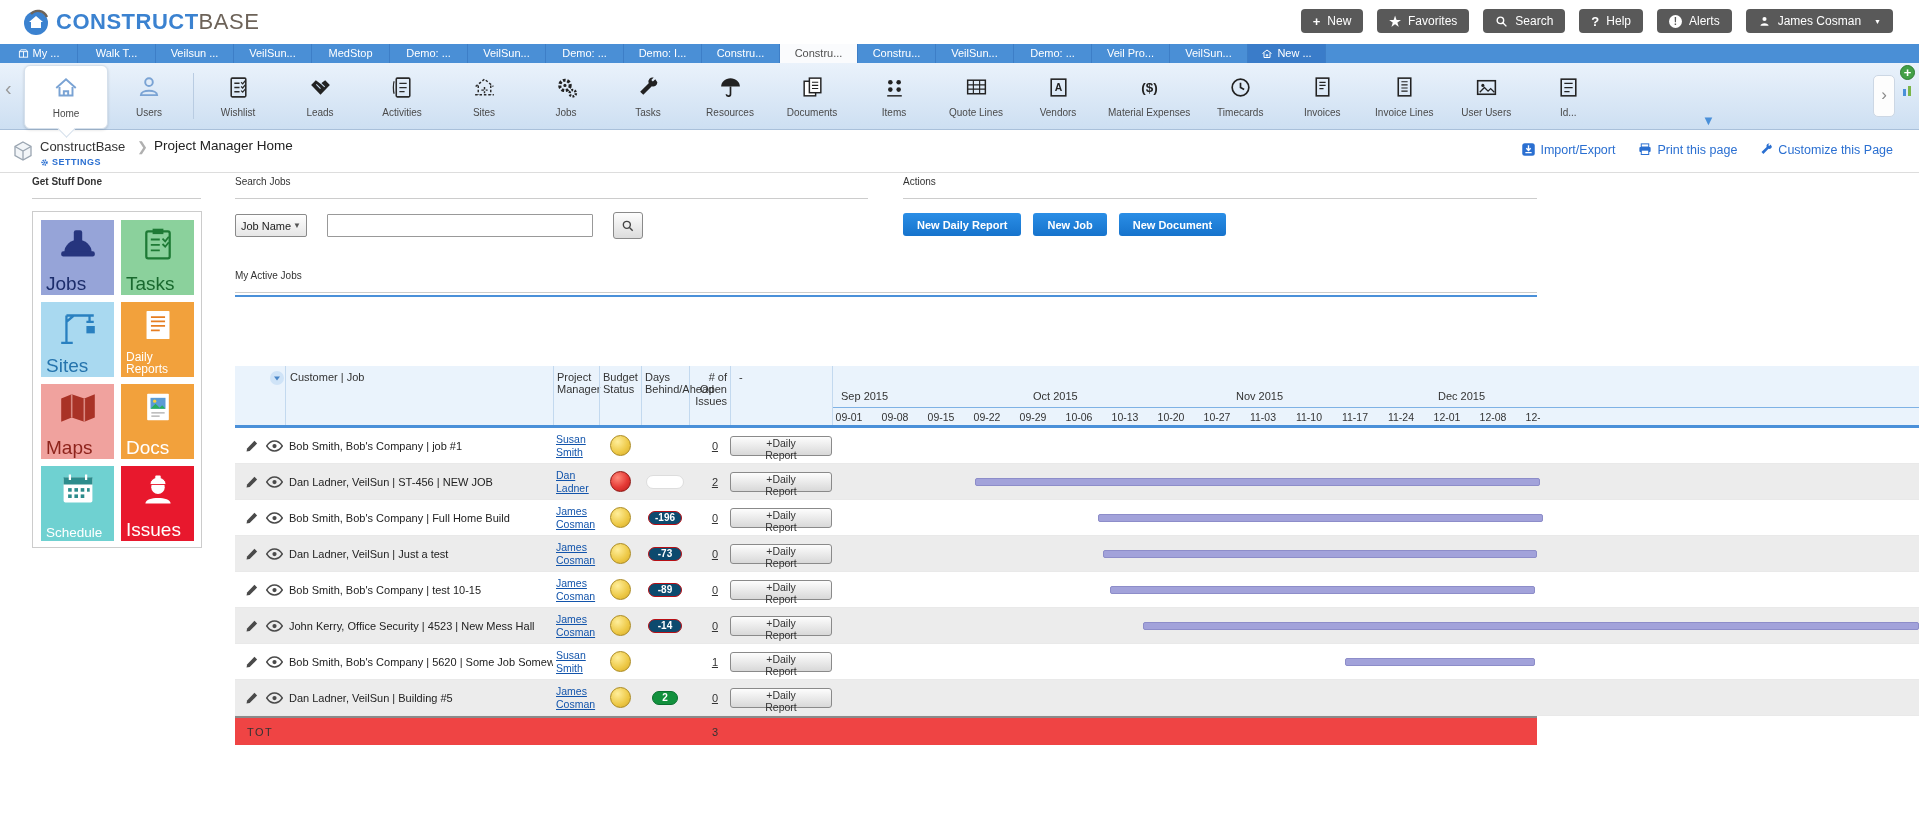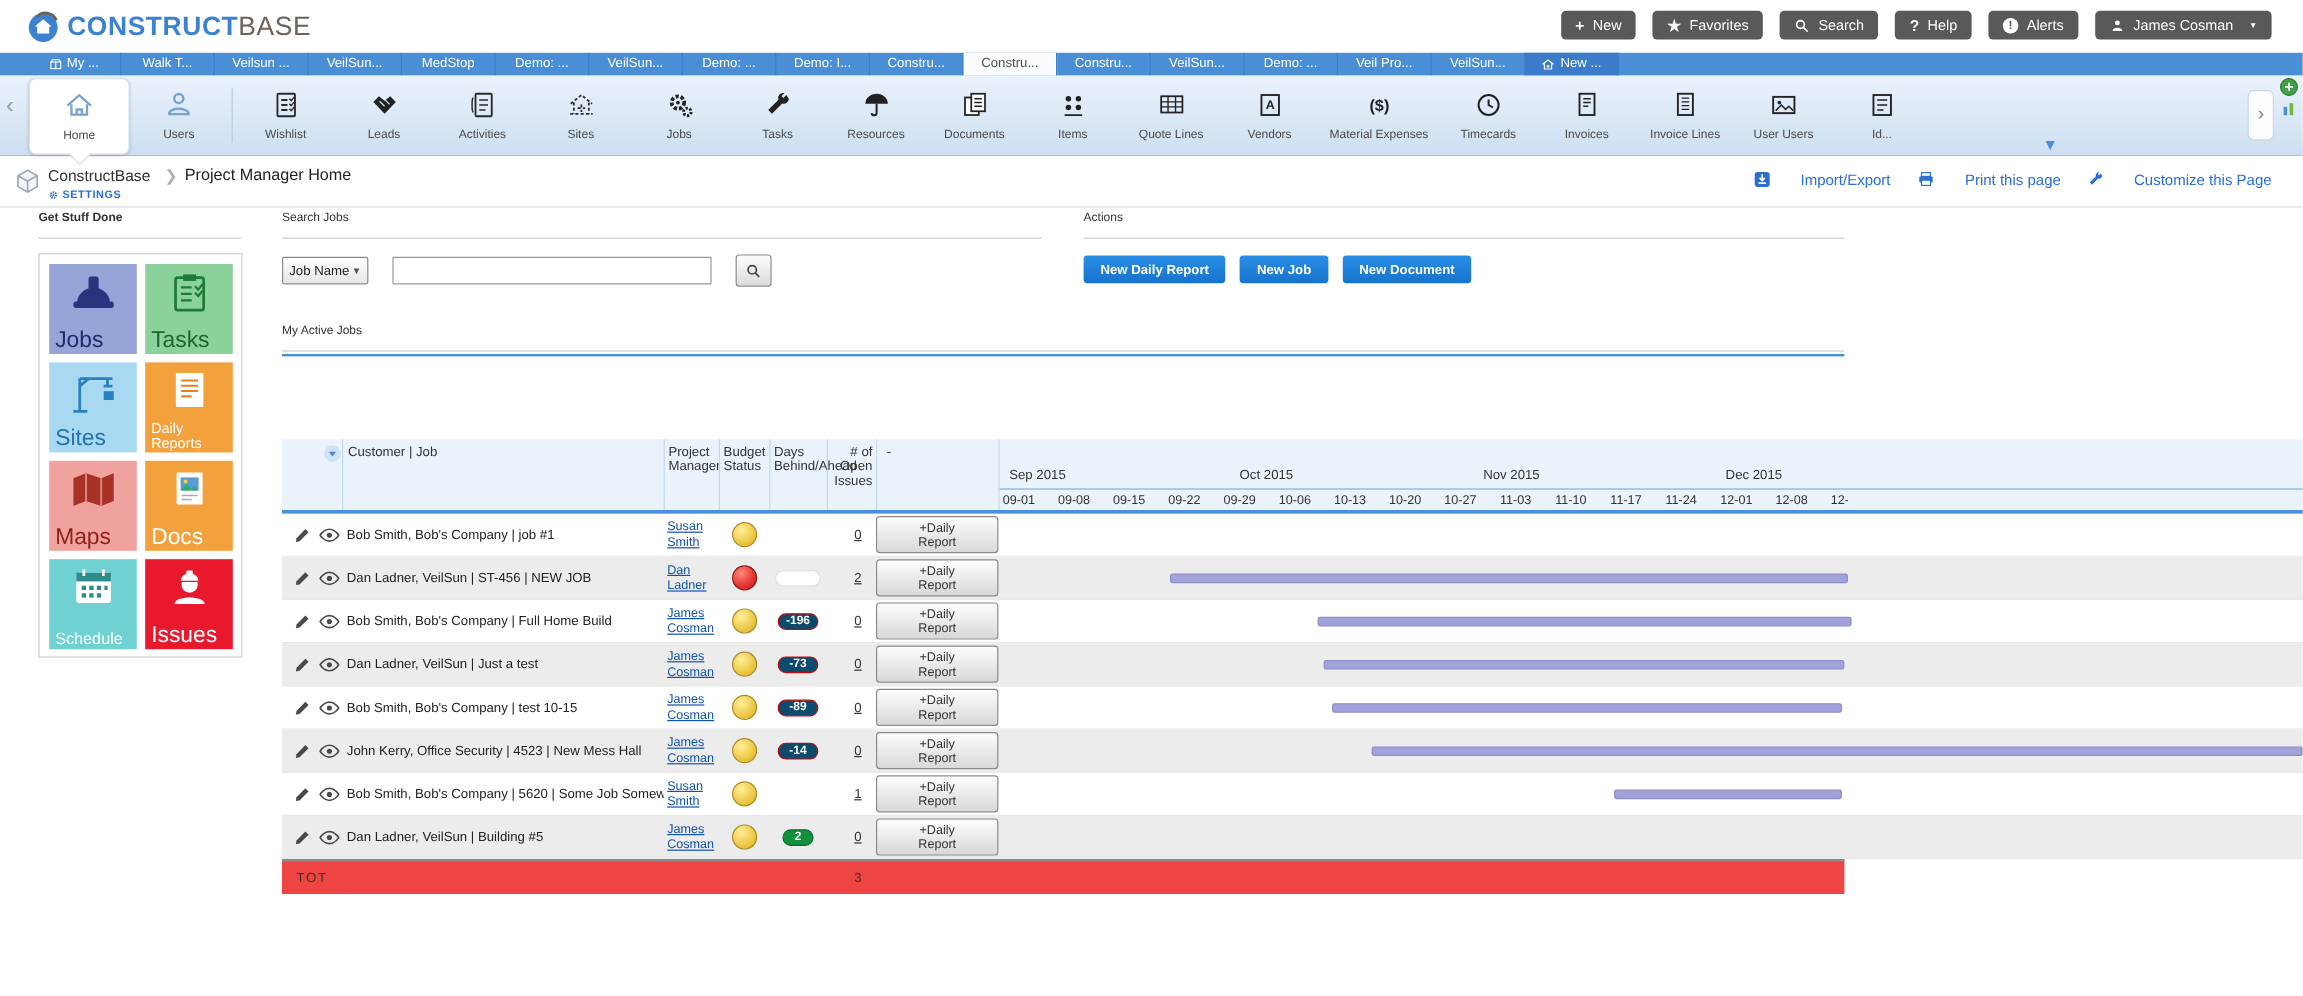--- a/index.html
+++ b/index.html
@@ -16,21 +16,21 @@
   .hdr-btns{position:absolute;right:26px;top:9px;display:flex;gap:14px}
   .hbtn{height:24px;padding:0 12px;background:#595959;border-radius:4px;color:#fff;
     font-size:12px;display:flex;align-items:center;gap:7px;cursor:pointer}
   .hbtn .glyph{font-size:13px;font-weight:700}
   .caret{font-size:7px;margin-left:6px}
   .alert-circ{width:13px;height:13px;border-radius:50%;background:#fff;color:#595959;
     font-size:10px;font-weight:700;text-align:center;line-height:13px}
 
   
   .tabbar{position:absolute;top:44px;left:0;width:100%;height:19px;background:#4a8fd6;
-    display:flex;padding-left:23px;box-sizing:border-box}
+    display:flex;padding-left:0;box-sizing:border-box}
   .tab{flex:0 0 77px;height:19px;line-height:19px;text-align:center;color:#fff;font-size:11px;
     border-right:1px solid #3d7ec7;white-space:nowrap;overflow:hidden;cursor:pointer;
     display:flex;align-items:center;justify-content:center;gap:4px}
   .tab.active{background:#fafbfd;color:#4f4f4f}
   .tab.newtab{background:#3a7cc9}
 
   
   .toolbar{position:absolute;top:63px;left:0;width:100%;height:66px;
     background:linear-gradient(#eaf2fb,#cddff2);border-bottom:1px solid #a9c0da}
   .tb-items{position:absolute;left:24px;top:2px;display:flex}
@@ -57,21 +57,21 @@
   
   .crumbrow{position:absolute;top:130px;left:0;width:100%;height:42px;background:#fff;
     border-bottom:1px solid #ddd}
   .crumb-cube{position:absolute;left:12px;top:10px}
   .crumb-app{position:absolute;left:40px;top:9px;font-size:13px;color:#333}
   .crumb-settings{position:absolute;left:40px;top:27px;font-size:9px;font-weight:700;
     color:#2a6fd1;letter-spacing:.5px;display:flex;align-items:center;gap:3px;cursor:pointer}
   .crumb-chev{position:absolute;left:137px;top:9px;color:#b0b0b0;font-size:13px}
   .crumb-page{position:absolute;left:154px;top:8px;font-size:13.5px;color:#222}
   .page-actions{position:absolute;right:26px;top:12px;display:flex;gap:22px}
-  .pact{display:flex;align-items:center;gap:24px;color:#2a6fd1;font-size:12.5px;cursor:pointer}
+  .pact{display:flex;align-items:center;gap:4px;color:#2a6fd1;font-size:12.5px;cursor:pointer}
 
   
   .sec-title{position:absolute;font-size:10px;color:#333}
   .rule{position:absolute;top:198px;height:1px;background:#ccc}
 
   
   .tiles-box{position:absolute;left:32px;top:211px;width:170px;height:337px;
     border:1px solid #ccc;box-sizing:border-box;padding:8px;display:grid;
     grid-template-columns:73px 73px;grid-auto-rows:75px;gap:7px}
   .tile{position:relative;cursor:pointer;overflow:hidden}
@@ -135,21 +135,21 @@
   .cb{width:102px;display:flex;justify-content:center}
   .cg{flex:1;position:relative;height:36px}
   .circ{width:19px;height:19px;border-radius:50%}
   .circ[data-status="yellow"]{background:radial-gradient(circle at 35% 30%,#ffee9a,#edc845 60%,#d4a92a);border:1px solid #ab8a1f}
   .circ[data-status="red"]{background:radial-gradient(circle at 35% 30%,#ff8a7a,#e53935 55%,#b71c1c);border:1px solid #8e1410}
   .days-badge{min-width:34px;height:14px;border-radius:7px;font-size:10px;font-weight:700;
     color:#fff;display:flex;align-items:center;justify-content:center;box-sizing:border-box}
   .days-badge[data-variant="red"]{background:#0c4a6e;border:1px solid #b80f15}
   .days-badge[data-variant="green"]{background:#12913d;border:1px solid #0a7030;min-width:26px}
   .days-badge[data-variant="blank"]{background:#fff;border:1px solid #ddd;width:38px}
-  .drbtn{height:31px;padding:0 26px;font-size:10.5px;color:#333;border:1px solid #8a8a8a;
+  .drbtn{height:20px;padding:0 26px;font-size:10.5px;color:#333;border:1px solid #8a8a8a;
     border-radius:3px;background:linear-gradient(#fdfdfd,#d8d8d8);cursor:pointer;
     font-family:"Liberation Sans",sans-serif}
   .bar{position:absolute;top:14px;height:8px;background:#a2a2da;border:1px solid #8d8dc9;
     border-radius:2px;box-sizing:border-box}
   .tfoot{position:absolute;top:424px;left:0;width:1302px;height:27px;background:#ef4444;
     border-top:2px solid #8a8a8a;display:flex;align-items:center;font-size:11px;color:#333}
   .f-tot{width:318px;padding-left:12px;letter-spacing:1.5px;box-sizing:border-box}
   .f-sp{width:136px}
   .f-iss{width:41px;text-align:right;padding-right:12px;box-sizing:border-box}
 </style>

